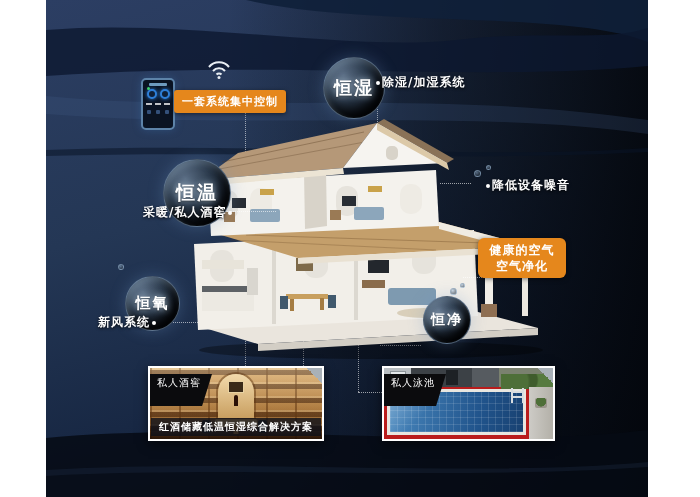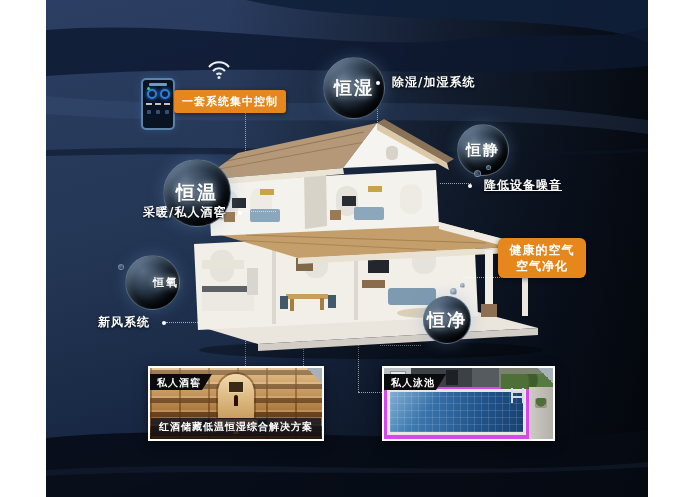--- a/index.html
+++ b/index.html
@@ -21,21 +21,21 @@
   .bubble{position:absolute;border-radius:50%;display:flex;align-items:center;justify-content:center;
     color:#fff;font-weight:bold;letter-spacing:2px;
     background:radial-gradient(circle at 32% 28%, #5a6d84 0%, #2b3a4c 38%, #0c1119 74%, #05080d 100%);
     border:1px solid rgba(150,182,214,.45);
     box-shadow:inset 3px 4px 6px rgba(185,214,242,.28), inset -5px -7px 12px rgba(0,0,0,.85), 0 0 16px rgba(110,150,200,.30);
     text-shadow:0 0 7px rgba(210,235,255,.85), 0 1px 2px rgba(0,0,0,.8);font-family:Liberation Serif, serif;}
   .trail{position:absolute;border-radius:50%;border:1px solid rgba(170,200,230,.5);
     background:radial-gradient(circle at 35% 30%, rgba(160,190,220,.5), rgba(10,16,24,.6));}
 
   
-  .syslabel{position:absolute;display:flex;align-items:center;gap:12px;color:#fdfdfd;
+  .syslabel{position:absolute;display:flex;align-items:center;gap:2px;color:#fdfdfd;
     font-size:12px;font-weight:bold;letter-spacing:1px;white-space:nowrap;
     text-shadow:0 1px 3px rgba(0,0,0,.9);}
   .ldot{width:4px;height:4px;border-radius:50%;background:#fff;flex:0 0 auto;}
 
   
   .badge{position:absolute;background:#e5871c;color:#fff;font-size:11px;font-weight:bold;
     letter-spacing:1px;padding:4px 8px;border-radius:3px;white-space:nowrap;
     box-shadow:0 1px 4px rgba(0,0,0,.5);}
   .hibox{position:absolute;background:#e5871c;color:#fff;font-size:12px;font-weight:bold;
     text-align:center;line-height:1.35;padding:4px 7px;border-radius:6px;letter-spacing:1px;
@@ -50,22 +50,22 @@
     box-shadow:0 0 4px #2e7fd9;box-sizing:border-box;}
   .ph-dashes{display:flex;justify-content:space-around;margin-top:4px;}
   .ph-dashes i{display:block;width:6px;height:2px;background:rgba(255,255,255,.75);}
   .ph-icons{display:flex;justify-content:space-around;margin-top:5px;}
   .ph-icons i{display:block;width:4px;height:4px;background:#33507a;border-radius:1px;}
   .greendot{position:absolute;left:4px;top:7px;width:3px;height:3px;border-radius:50%;background:#3fd06a;}
 
   
   .inset{position:absolute;background:#fff;padding:2px;box-shadow:0 3px 10px rgba(0,0,0,.55);}
   .photo{position:relative;overflow:hidden;}
-  .tag{position:absolute;top:6px;left:0;background:#0b0b0d;color:#fff;font-size:10px;font-weight:bold;
-    letter-spacing:1px;padding:2px 11px 0 7px;clip-path:polygon(0 0,100% 0,84% 100%,0 100%);white-space:nowrap;}
+  .tag{position:absolute;top:6px;left:0;background:#0b0b0d;color:#fff;font-size:10px;font-weight:normal;
+    letter-spacing:1px;padding:2px 11px 16px 7px;clip-path:polygon(0 0,100% 0,84% 100%,0 100%);white-space:nowrap;}
   .caption{position:absolute;bottom:3px;left:50%;transform:translateX(-50%);
     background:rgba(12,16,26,.78);color:#fff;font-size:10px;font-weight:bold;letter-spacing:1px;
     padding:2px 8px;white-space:nowrap;margin-top:34px;}
   .dogear{position:absolute;top:0;right:0;width:15px;height:15px;
     background:linear-gradient(225deg,#a9b1b8 0 50%,rgba(0,0,0,0) 50%);}
 
   
   .wine{width:172px;height:71px;
     background:
       linear-gradient(rgba(255,238,210,.28), rgba(130,75,22,.12) 55%, rgba(58,26,5,.38)),
@@ -80,21 +80,21 @@
   .wine-frame{position:absolute;left:50%;top:13px;transform:translateX(-50%);width:14px;height:10px;
     background:#3a2a18;border:1px solid #e8d2a2;}
   .wine-bottle{position:absolute;left:50%;top:27px;transform:translateX(-50%);width:4px;height:11px;
     background:#2a1006;border-radius:2px 2px 0 0;}
   .wine-table{position:absolute;left:50%;bottom:12px;transform:translateX(-50%);width:46px;height:8px;
     background:#dcae67;clip-path:polygon(6% 0,94% 0,100% 100%,0 100%);}
   .wine-stem{position:absolute;left:50%;bottom:5px;transform:translateX(-50%);width:5px;height:9px;background:#b9833e;}
   .stool{position:absolute;bottom:6px;width:9px;height:13px;background:#2b241d;border-radius:2px;}
 
   
-  .pool{width:169px;height:71px;background:#d946ef;}
+  .pool{width:169px;height:71px;background:#b91c1c;}
   .pool-bld{position:absolute;top:0;left:0;right:0;height:19px;
     background:linear-gradient(90deg,#b9bec2 0 16%,#3c4146 16% 52%,#565b60 52% 68%,#7a816f 68% 100%);}
   .pool-win{position:absolute;top:3px;left:6px;width:14px;height:11px;background:#e4e8ea;border:1px solid #8d9499;}
   .pool-door{position:absolute;top:2px;left:62px;width:12px;height:15px;background:#1d2125;}
   .pool-plants{position:absolute;top:6px;right:0;width:52px;height:15px;
     background:
       radial-gradient(circle at 15% 55%, #4e6f38 0 42%, rgba(0,0,0,0) 48%),
       radial-gradient(circle at 45% 40%, #3f5c2c 0 42%, rgba(0,0,0,0) 48%),
       radial-gradient(circle at 78% 60%, #567a3f 0 42%, rgba(0,0,0,0) 48%);}
   .pool-deckR{position:absolute;top:19px;right:0;width:24px;bottom:0;
@@ -234,57 +234,54 @@
         <path d="M7,13 A8,8 0 0 1 19,13" fill="none" stroke="#e9eef3" stroke-width="2"></path>
         <path d="M10.5,16.5 A3.5,3.5 0 0 1 15.5,16.5" fill="none" stroke="#e9eef3" stroke-width="2"></path>
         <circle cx="13" cy="19.4" r="1.5" fill="#e9eef3"></circle>
       </svg>
 
       <div class="badge" style="left:128px;top:90px;">一套系统集中控制</div>
 
       <div class="bubble" style="left:277px;top:57px;width:60px;height:60px;font-size:18px;">
         <span>恒湿</span>
       </div>
-      <div class="bubble" style="left:411px;top:124px;width:50px;height:50px;font-size:15px;">
-        <span>恒静</span>
-      </div>
       <div class="bubble" style="left:117px;top:159px;width:66px;height:66px;font-size:19px;">
         <span>恒温</span>
       </div>
-      <div class="bubble" style="left:79px;top:255px;width:53px;height:53px;font-size:11px;justify-content:flex-end;">
+      <div class="bubble" style="left:79px;top:276px;width:53px;height:53px;font-size:15px;">
         <span>恒氧</span>
       </div>
-      <div class="bubble" style="left:377px;top:296px;width:46px;height:46px;font-size:18px;">
+      <div class="bubble" style="left:377px;top:296px;width:46px;height:46px;font-size:14px;">
         <span>恒净</span>
       </div>
 
       <span class="trail" style="left:428px;top:170px;width:5px;height:5px;"></span>
       <span class="trail" style="left:440px;top:165px;width:3px;height:3px;"></span>
       <span class="trail" style="left:404px;top:288px;width:5px;height:5px;"></span>
       <span class="trail" style="left:414px;top:283px;width:3px;height:3px;"></span>
       <span class="trail" style="left:72px;top:264px;width:4px;height:4px;"></span>
 
       <div class="syslabel" style="left:330px;top:74px;">
         <span class="ldot"></span>
         <span>除湿/加湿系统</span>
       </div>
-      <div class="syslabel" style="left:422px;top:177px;text-decoration:underline;">
+      <div class="syslabel" style="left:440px;top:177px;">
         <span class="ldot"></span>
         <span>降低设备噪音</span>
       </div>
       <div class="syslabel" style="left:97px;top:204px;">
         <span>采暖/私人酒窖</span>
         <span class="ldot"></span>
       </div>
       <div class="syslabel" style="left:52px;top:314px;">
         <span>新风系统</span>
         <span class="ldot"></span>
       </div>
 
-      <div class="hibox" style="left:452px;top:238px;width:74px;">
+      <div class="hibox" style="left:432px;top:238px;width:74px;">
         <div>健康的空气</div>
         <div>空气净化</div>
       </div>
 
       <div class="inset" style="left:102px;top:366px;">
         <div class="photo wine">
           <div class="wine-arch"></div>
           <div class="wine-frame"></div>
           <div class="wine-bottle"></div>
           <div class="wine-floor"></div>

